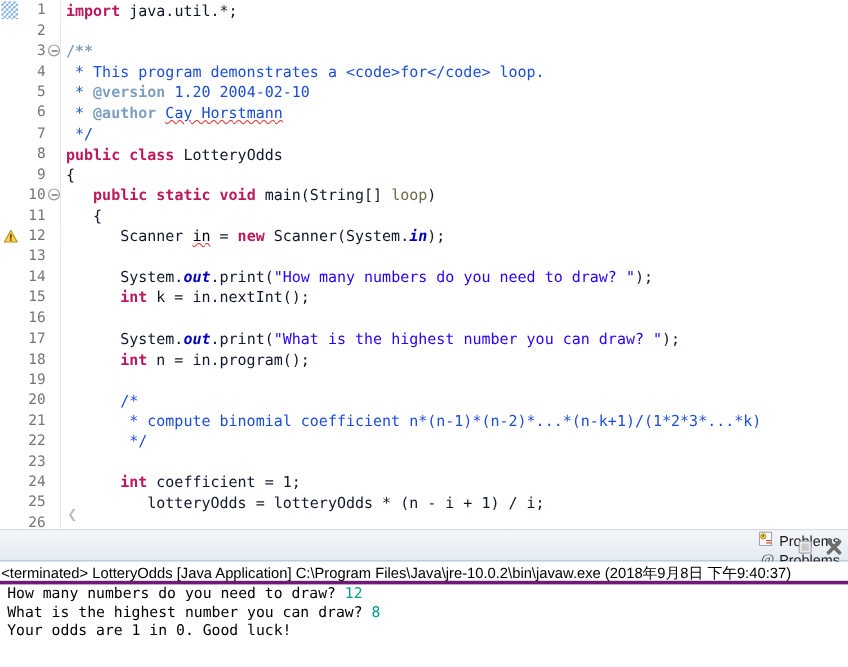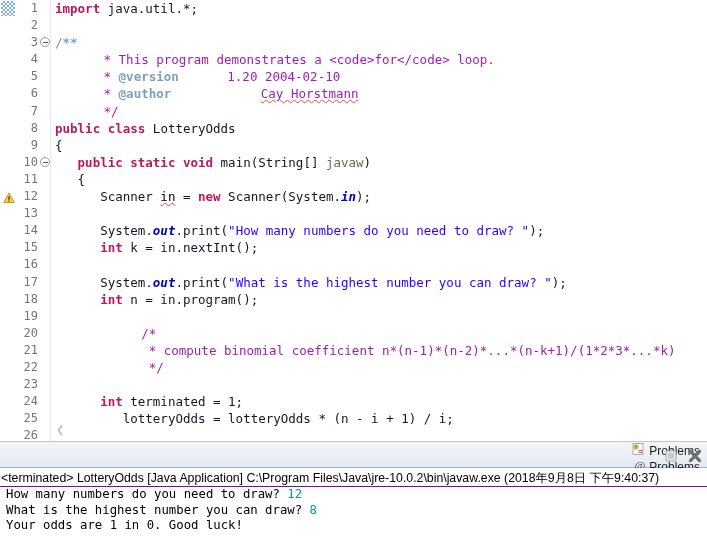--- a/index.html
+++ b/index.html
@@ -93,21 +93,21 @@
     position: absolute;
     left: 17px; right: 0;
     height: 17.1px;
     background: #fdfde8;
     pointer-events: none;
   }
 
   
   .kw   { color: #be185d; font-weight: bold; }
   .str  { color: #2a00ff; }
-  .cmt  { color: #a21caf; margin-left: 41px; }
+  .cmt  { color: #1d4ed8; }
   .cmtt { color: #7f9fbf; font-weight: bold; }
   .fld  { color: #0000c0; font-style: italic; font-weight: bold; }
   .prm  { color: #6a6a49; }
   .loc  { color: #000000; }
   .plain{ color: #0f172a; }
   .sq {
     text-decoration: underline;
     text-decoration-style: wavy;
     text-decoration-color: #e04a4a;
     text-decoration-thickness: 1px;
@@ -218,21 +218,21 @@
     background: #ffffff;
     overflow: hidden;
     position: relative;
   }
   .term-line {
     font-family: "Liberation Sans", sans-serif;
     font-size: 12.3px;
     color: #000;
     padding: 2px 0 1px 1px;
     white-space: nowrap;
-    border-bottom: 1px solid #701a75;
+    border-bottom: 3px solid #701a75;
     height: 19px;
     line-height: 16px;
   }
   .out-line {
     font-family: "DejaVu Sans Mono", monospace;
     font-size: 12.3px;
     line-height: 15.5px;
     color: #000;
     white-space: pre;
     padding-left: 6px;
@@ -300,35 +300,35 @@
     <div class="code-col">
       <div class="row"><span class="kw">import</span> <span class="plain">java.util.*;</span></div>
       <div class="row"></div>
       <div class="row"><span class="cmtt">/**</span></div>
       <div class="row"><span class="cmt"> * This program demonstrates a &lt;code&gt;for&lt;/code&gt; loop.</span></div>
       <div class="row"><span class="cmt"> * </span><span class="cmtt">@version</span><span class="cmt"> 1.20 2004-02-10</span></div>
       <div class="row"><span class="cmt"> * </span><span class="cmtt">@author</span><span class="cmt"> </span><span class="cmt sq">Cay Horstmann</span></div>
       <div class="row"><span class="cmt"> */</span></div>
       <div class="row"><span class="kw">public</span> <span class="kw">class</span> <span class="plain">LotteryOdds</span></div>
       <div class="row"><span class="plain">{</span></div>
-      <div class="row"><span class="plain">   </span><span class="kw">public</span> <span class="kw">static</span> <span class="kw">void</span> <span class="plain">main(String[] </span><span class="prm">javaw</span><span class="plain">)</span></div>
+      <div class="row"><span class="plain">   </span><span class="kw">public</span> <span class="kw">static</span> <span class="kw">void</span> <span class="plain">main(String[] </span><span class="prm">loop</span><span class="plain">)</span></div>
       <div class="row"><span class="plain">   {</span></div>
       <div class="row"><span class="plain">      Scanner </span><span class="loc sq">in</span><span class="plain"> = </span><span class="kw">new</span><span class="plain"> Scanner(System.</span><span class="fld">in</span><span class="plain">);</span></div>
       <div class="row"></div>
       <div class="row"><span class="plain">      System.</span><span class="fld">out</span><span class="plain">.print(</span><span class="str">"How many numbers do you need to draw? "</span><span class="plain">);</span></div>
       <div class="row"><span class="plain">      </span><span class="kw">int</span><span class="plain"> k = in.nextInt();</span></div>
       <div class="row"></div>
       <div class="row"><span class="plain">      System.</span><span class="fld">out</span><span class="plain">.print(</span><span class="str">"What is the highest number you can draw? "</span><span class="plain">);</span></div>
       <div class="row"><span class="plain">      </span><span class="kw">int</span><span class="plain"> n = in.program();</span></div>
       <div class="row"></div>
       <div class="row"><span class="cmt">      /*</span></div>
       <div class="row"><span class="cmt">       * compute binomial coefficient n*(n-1)*(n-2)*...*(n-k+1)/(1*2*3*...*k)</span></div>
       <div class="row"><span class="cmt">       */</span></div>
       <div class="row"></div>
-      <div class="row"><span class="plain">      </span><span class="kw">int</span><span class="plain"> terminated = </span><span class="plain">1;</span></div>
+      <div class="row"><span class="plain">      </span><span class="kw">int</span><span class="plain"> coefficient = </span><span class="plain">1;</span></div>
       <div class="row"><span class="plain">         lotteryOdds = lotteryOdds * (n - i + 1) / i;</span></div>
 
     </div>
 
     <div class="mini-chevron" style="top:424px;">❮</div>
   </div>
 
   <div id="bottom">
 
     <div class="tabbar">

